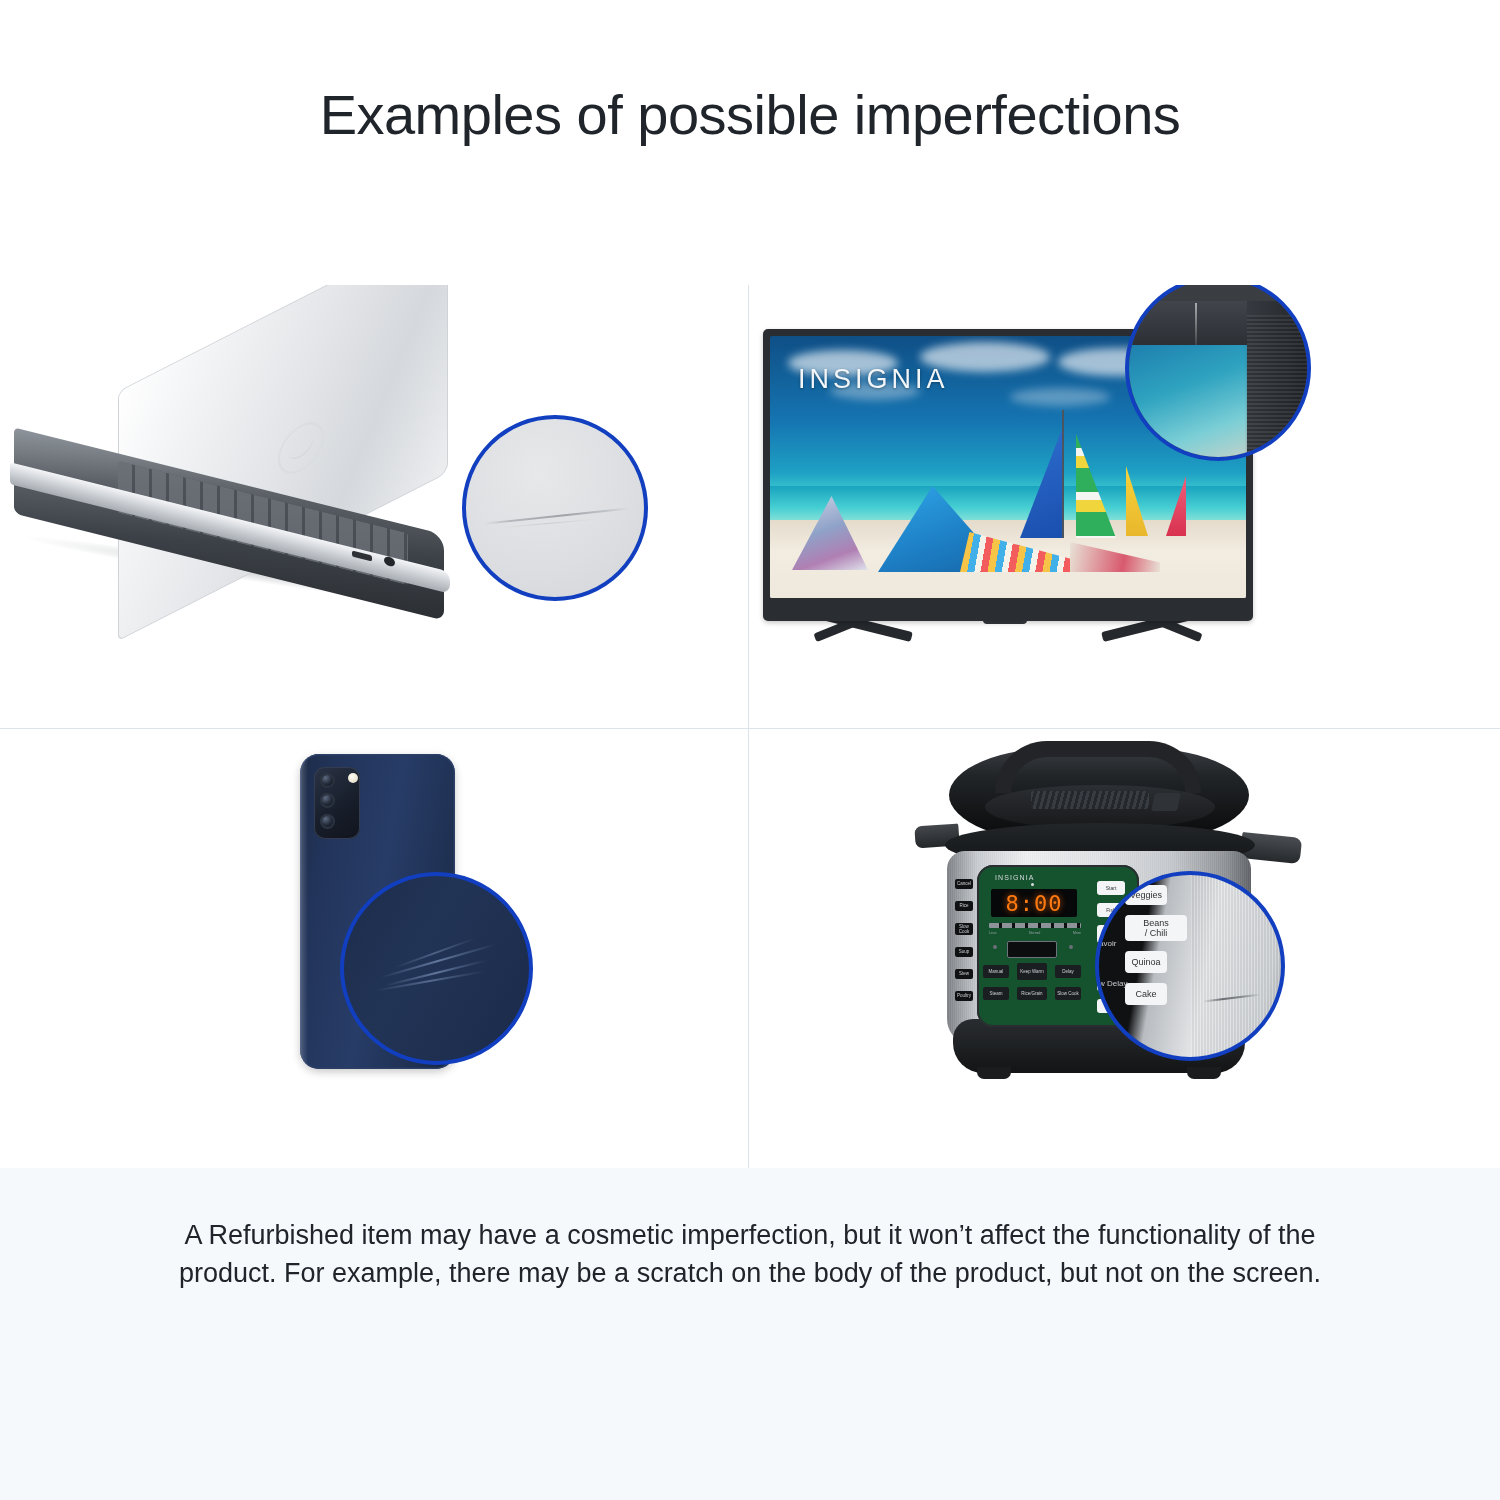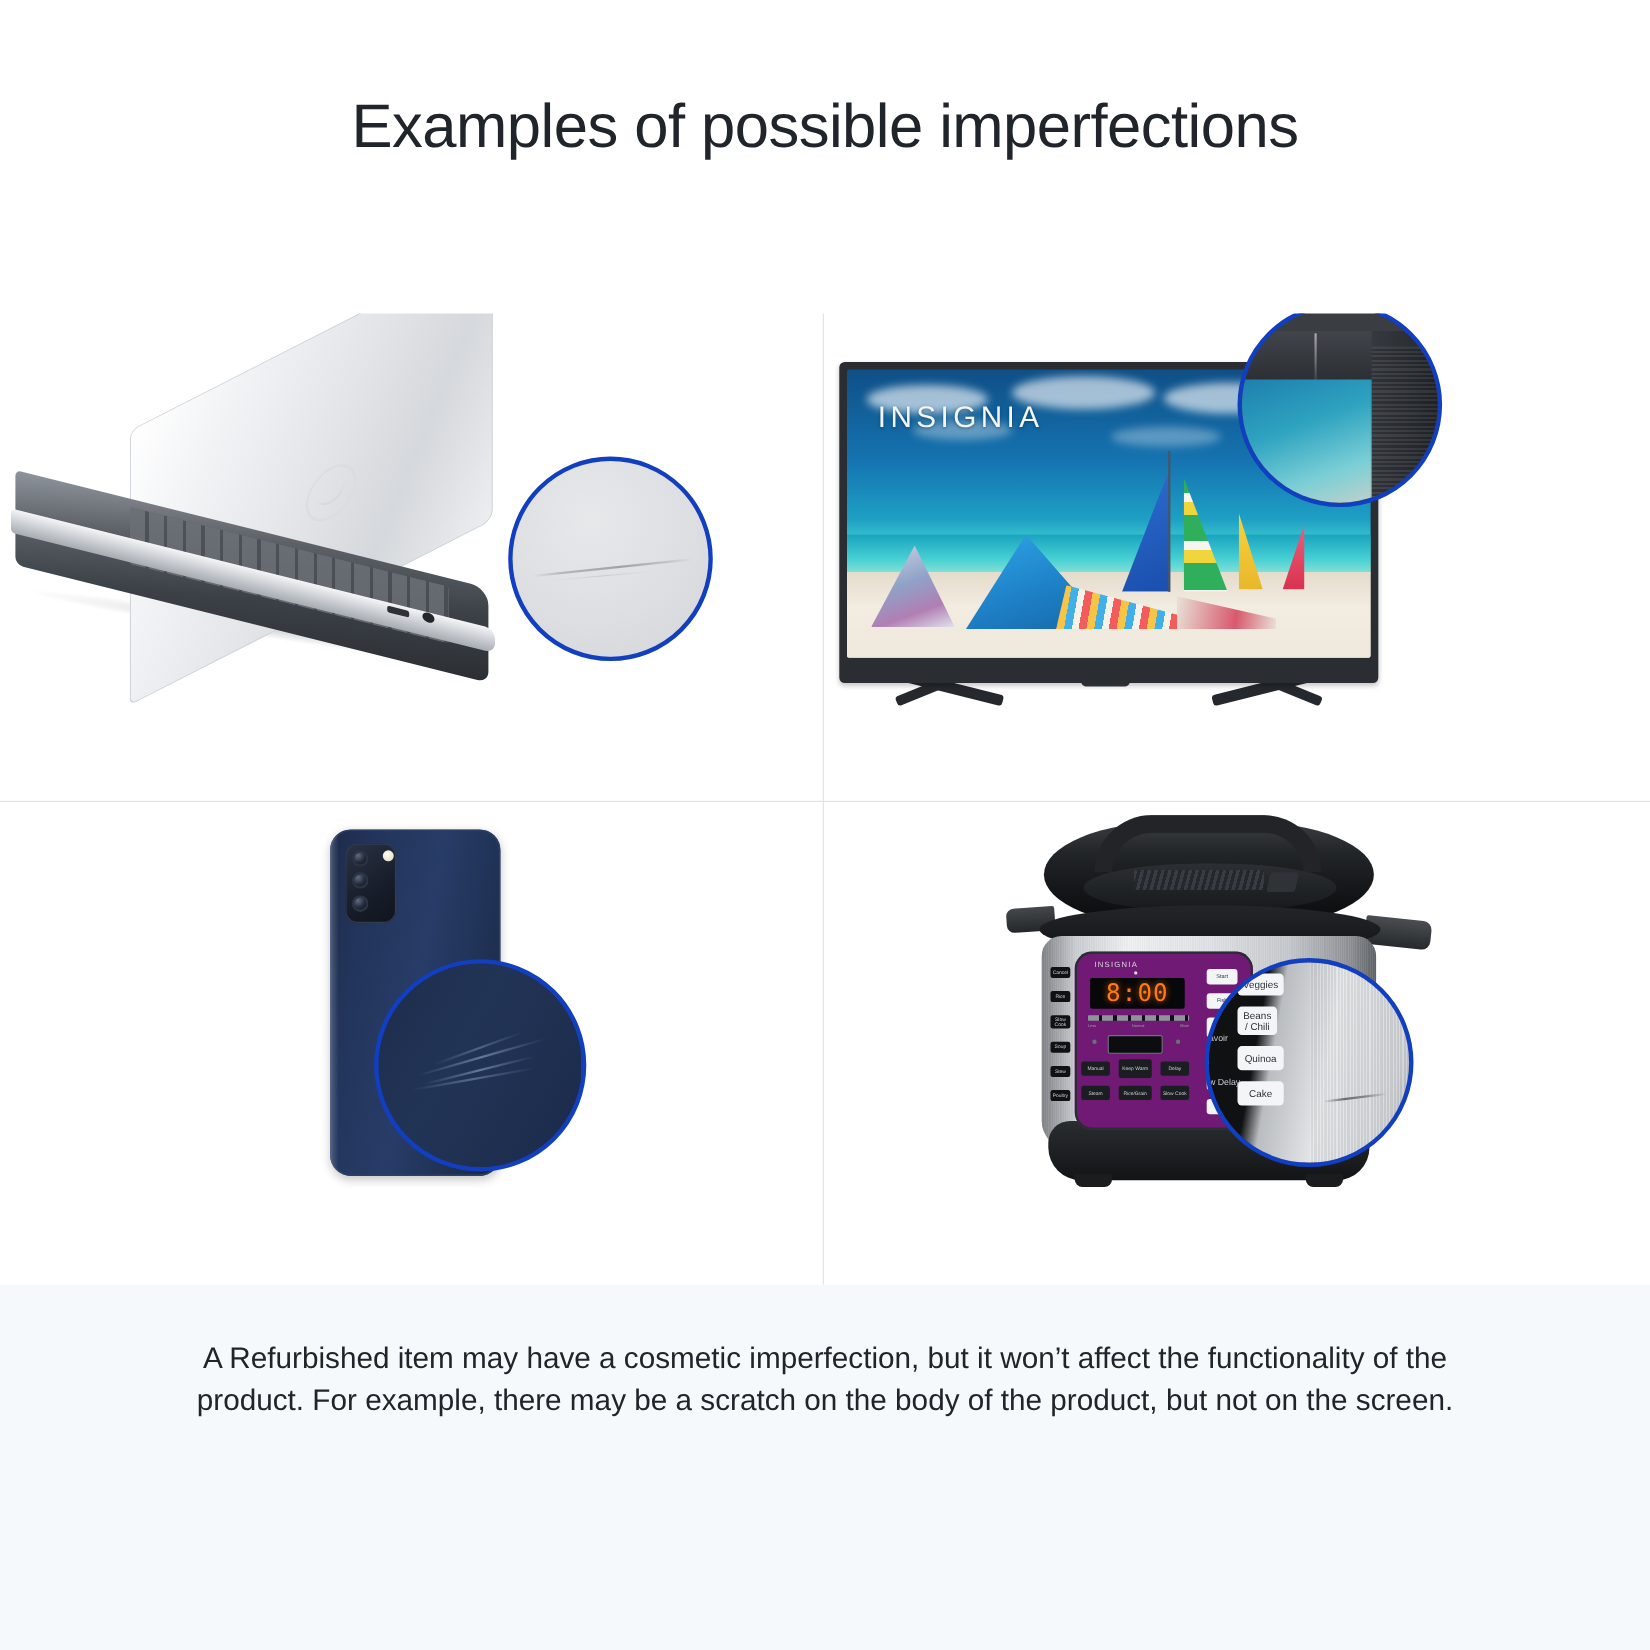--- a/index.html
+++ b/index.html
@@ -298,21 +298,21 @@
   }
   .ck-base{
     position:absolute;left:204px;top:290px;width:292px;height:54px;
     background:linear-gradient(180deg,#2a2d30,#121415);
     border-radius:20px 20px 30px 30px;
   }
   .ck-foot-l{position:absolute;left:228px;top:338px;width:34px;height:12px;background:#1a1c1e;border-radius:0 0 7px 7px;}
   .ck-foot-r{position:absolute;left:438px;top:338px;width:34px;height:12px;background:#1a1c1e;border-radius:0 0 7px 7px;}
   .ck-panel{
     position:absolute;left:228px;top:136px;width:162px;height:162px;
-    background:#701a75;border-radius:16px;
+    background:#14532d;border-radius:16px;
     box-shadow:inset 0 0 0 2px #2a2d31;
   }
   .ck-brand{
     position:absolute;left:18px;top:9px;color:#d6d9dd;font-size:7px;letter-spacing:1.1px;
     font-family:"Liberation Sans","DejaVu Sans",sans-serif;
   }
   .ck-led{
     position:absolute;left:14px;top:24px;width:86px;height:28px;
     background:#070809;border-radius:2px;
     display:flex;align-items:center;justify-content:center;
@@ -527,21 +527,21 @@
         <div class="ck-btn-dark" style="left:206px;top:150px;width:18px;height:10px;background:#0f1113;">Cancel</div>
         <div class="ck-btn-dark" style="left:206px;top:172px;width:18px;height:10px;background:#0f1113;">Rice</div>
         <div class="ck-btn-dark" style="left:206px;top:194px;width:18px;height:12px;background:#0f1113;">Slow Cook</div>
         <div class="ck-btn-dark" style="left:206px;top:218px;width:18px;height:10px;background:#0f1113;">Soup</div>
         <div class="ck-btn-dark" style="left:206px;top:240px;width:18px;height:10px;background:#0f1113;">Stew</div>
         <div class="ck-btn-dark" style="left:206px;top:262px;width:18px;height:10px;background:#0f1113;">Poultry</div>
 
         <div class="magnifier ck-mag">
           <div class="mag-tex"></div>
           <div class="mag-btn" style="left:26px;top:10px;width:42px;height:20px;">Veggies</div>
-          <div class="mag-btn" style="left:26px;top:40px;width:36px;height:26px;">Beans<br>/ Chili</div>
+          <div class="mag-btn" style="left:26px;top:40px;width:62px;height:26px;">Beans<br>/ Chili</div>
           <div class="mag-btn" style="left:26px;top:76px;width:42px;height:22px;">Quinoa</div>
           <div class="mag-btn" style="left:26px;top:108px;width:42px;height:22px;">Cake</div>
           <div class="mag-btn-dark" style="left:0px;top:64px;">avoir</div>
           <div class="mag-btn-dark" style="left:0px;top:104px;">w Delay</div>
           <div class="mag-ckscratch"></div>
         </div>
       </div>
     </div>
   </div>
 

